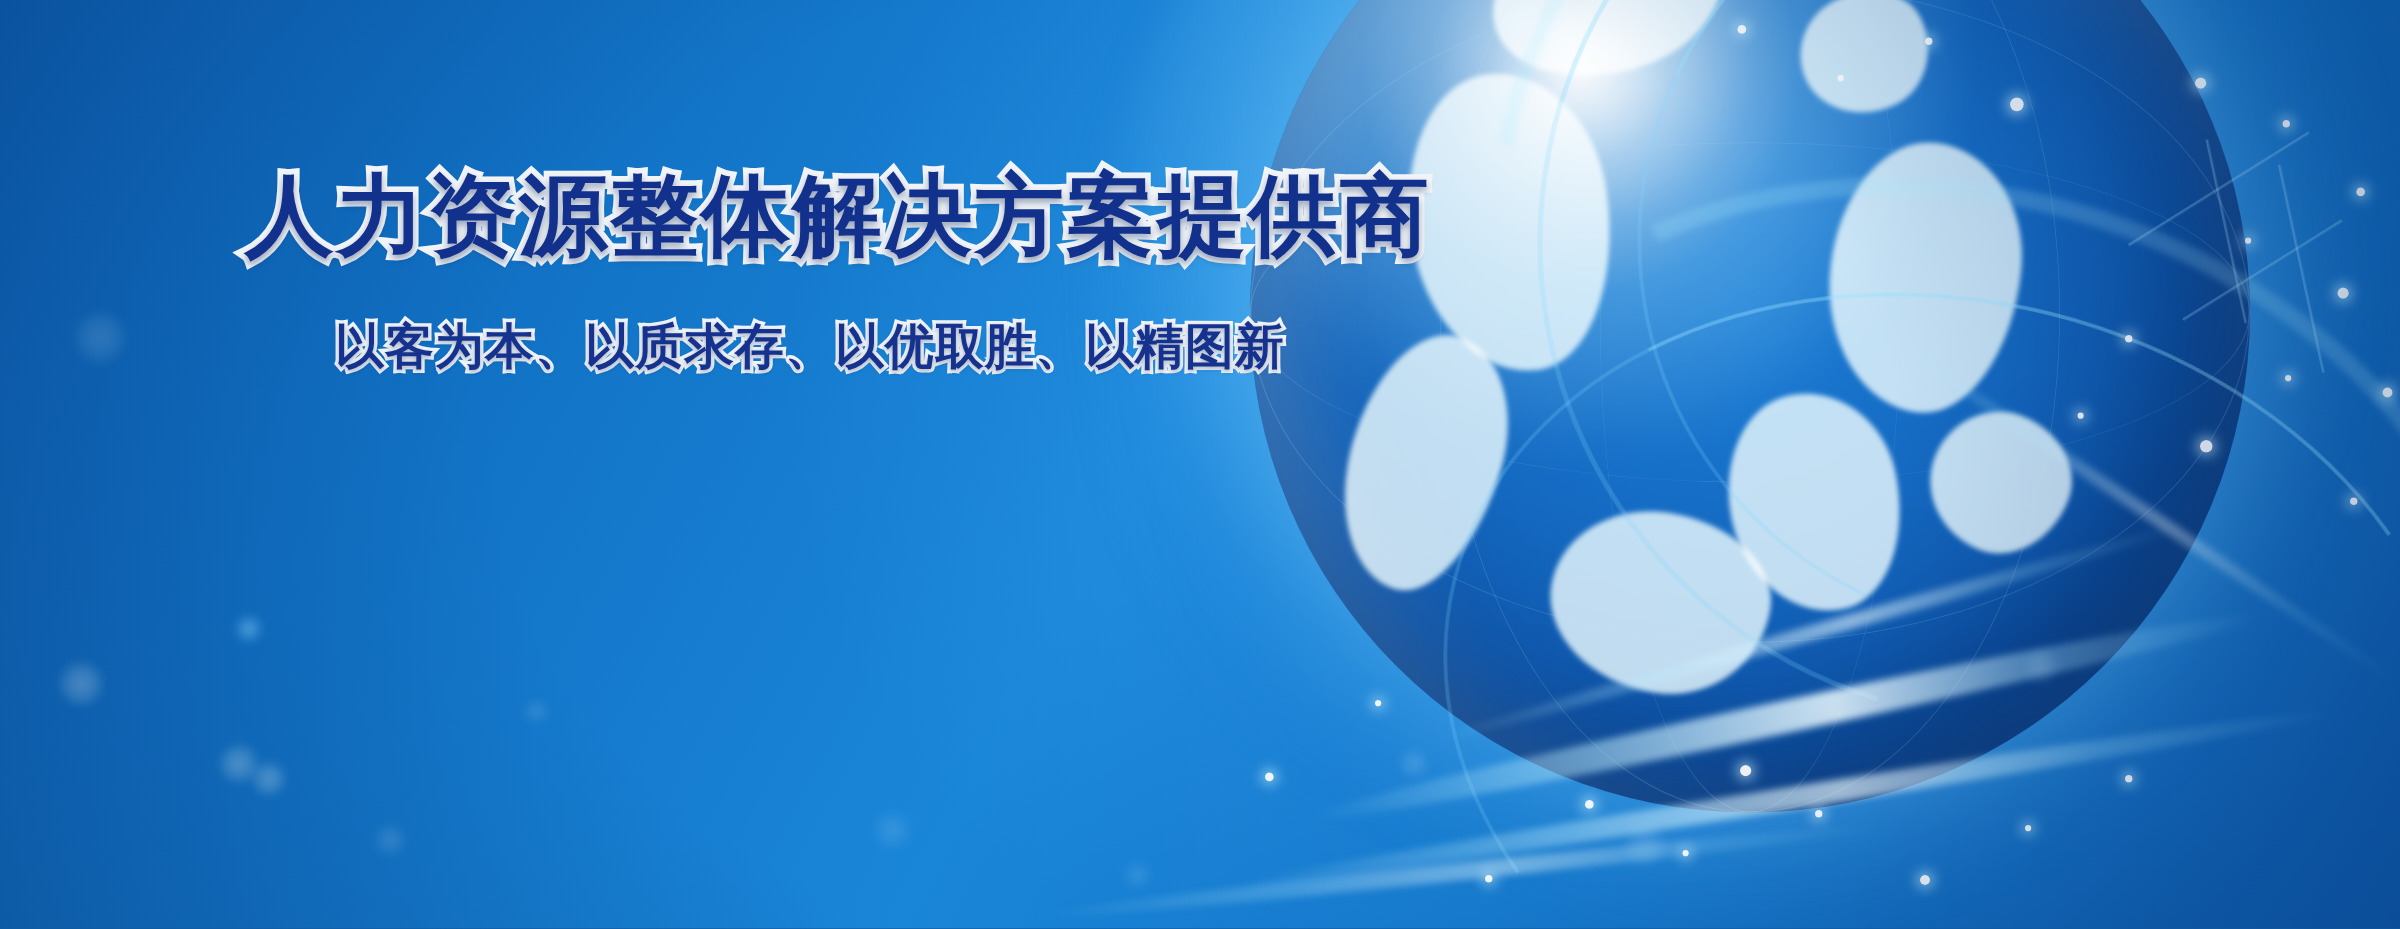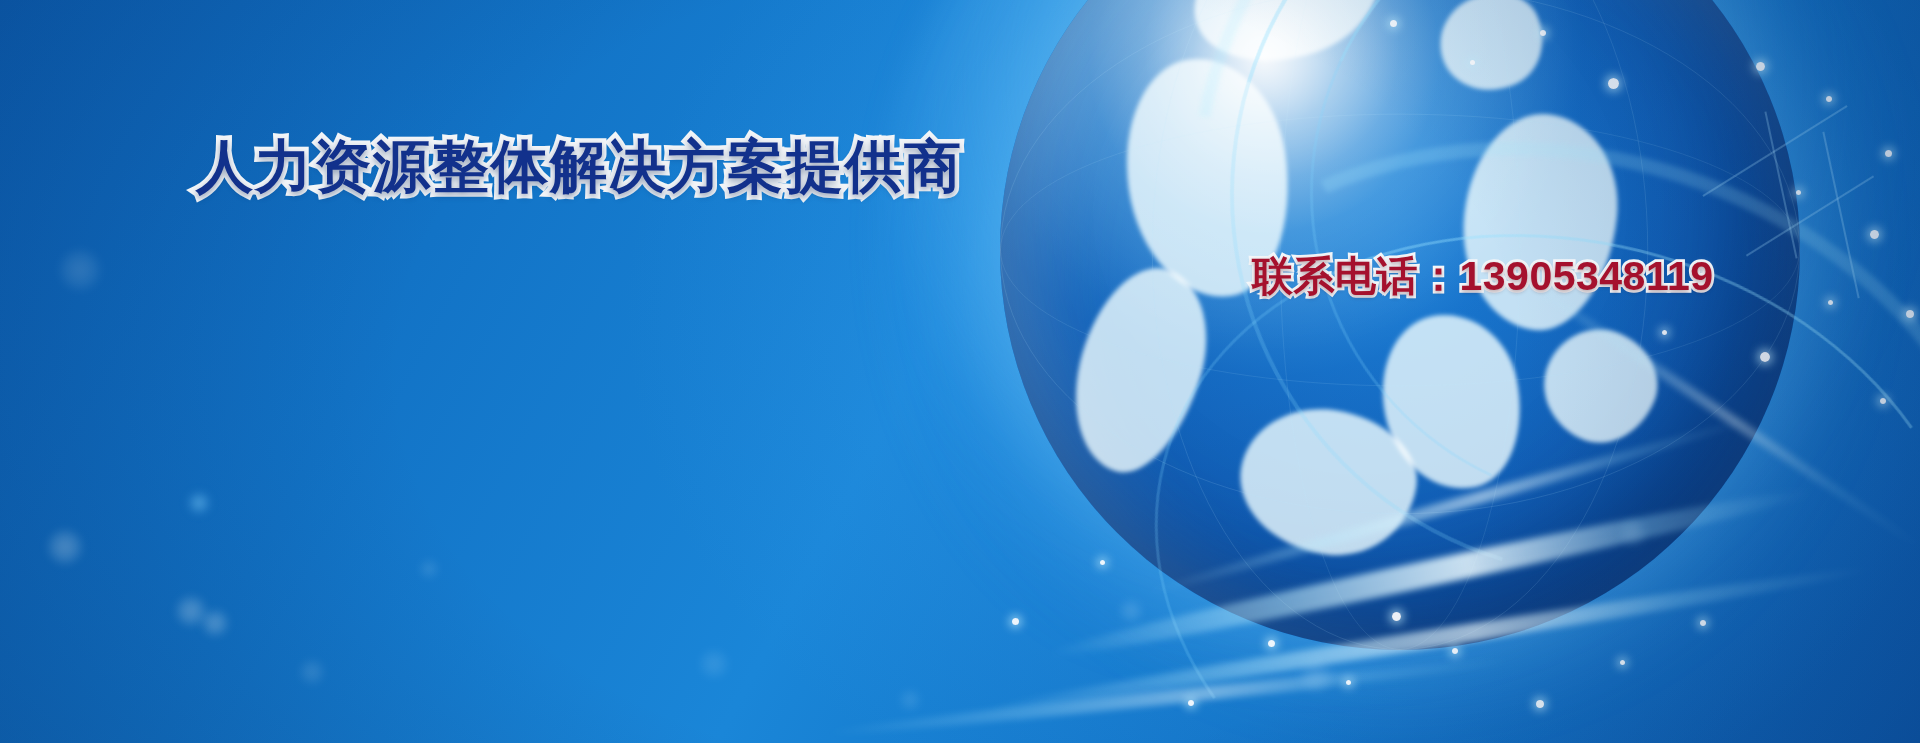--- a/index.html
+++ b/index.html
@@ -154,21 +154,21 @@
   .txt {
     position: absolute;
     white-space: nowrap;
     font-weight: 700;
     line-height: 1;
     user-select: none;
   }
   .headline {
     left: 196px;
     top: 138px;
-    font-size: 57px;
+    font-size: 71px;
     letter-spacing: 2px;
     color: #12318c;
     -webkit-text-stroke: 9px #f2f5f8;
     paint-order: stroke fill;
     text-shadow:
       0 3px 6px rgba(5,35,85,0.40),
       0 0 2px rgba(255,255,255,0.85);
   }
   .slogan {
     left: 268px;
@@ -283,17 +283,17 @@
   <div class="dot" style="left:1536px;top:700px;width:8px;height:8px;"></div>
   <div class="dot" style="left:1620px;top:660px;width:5px;height:5px;"></div>
   <div class="dot" style="left:1700px;top:620px;width:6px;height:6px;"></div>
   <div class="dot" style="left:1100px;top:560px;width:5px;height:5px;"></div>
   <div class="dot" style="left:1012px;top:618px;width:7px;height:7px;"></div>
 
   <div class="bg-vignette"></div>
 
   <div class="txt headline">人力资源整体解决方案提供商</div>
 
-
-  <div class="txt phone">联系电话：13905348119</div>
+  <div class="txt slogan">以客为本、以质求存、以优取胜、以精图新</div>
+
 
 
 </div>
 
 </body></html>

